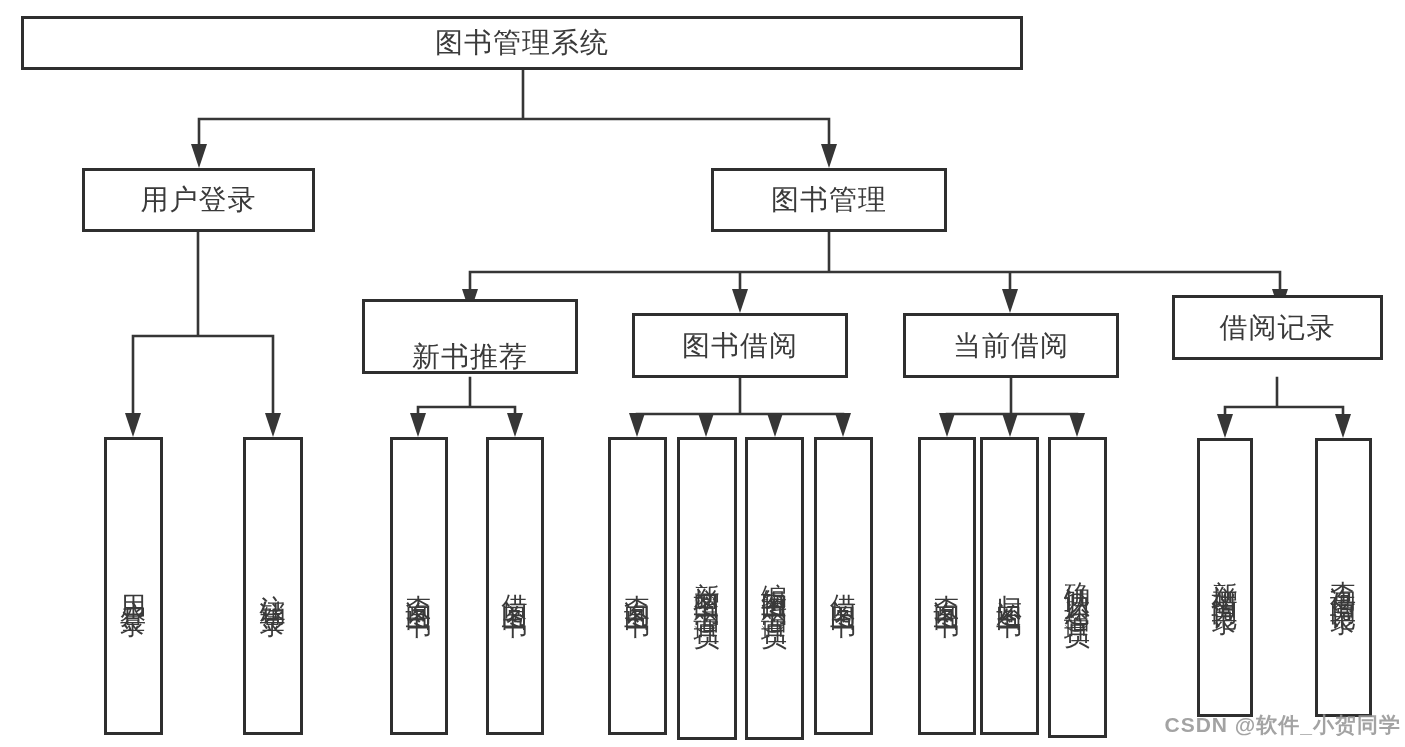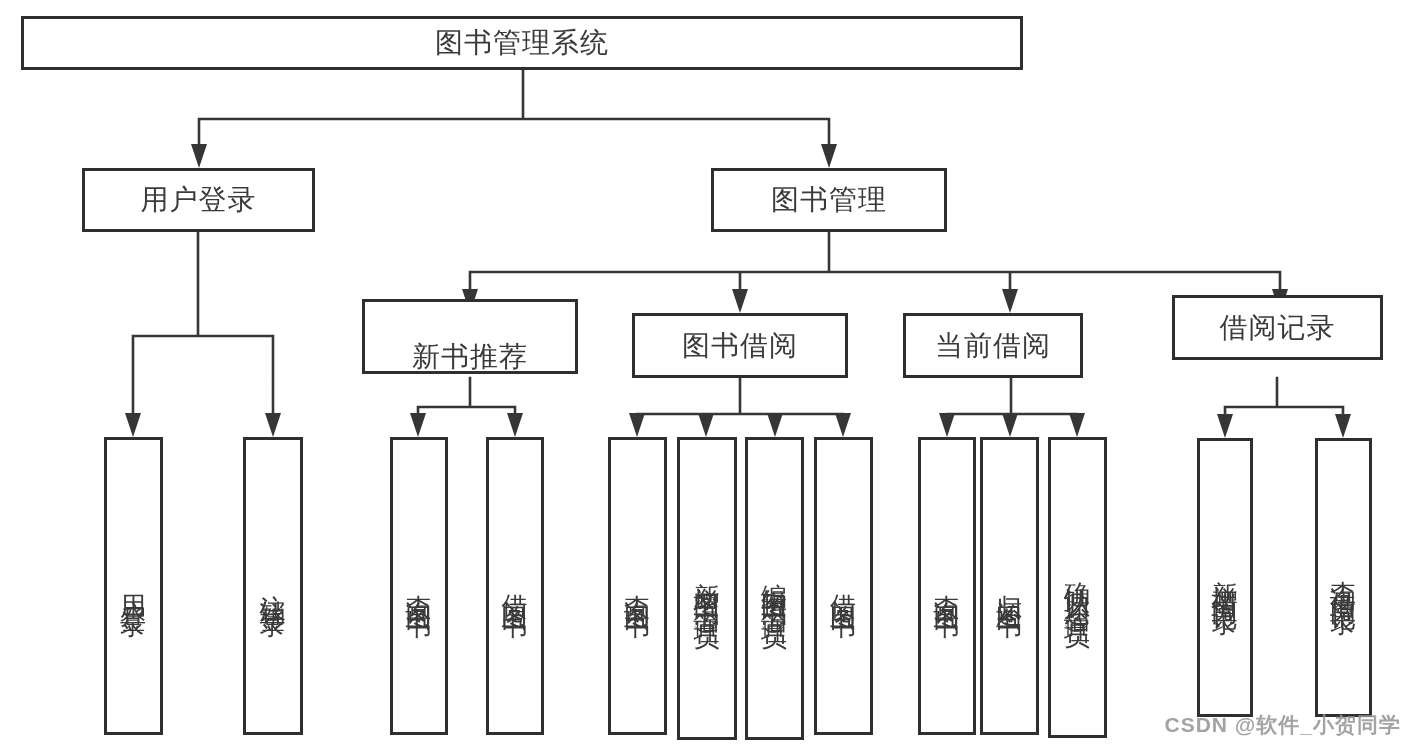--- a/index.html
+++ b/index.html
@@ -106,21 +106,21 @@
   <div class="node row1" style="left:711px;top:168px;width:236px;height:64px;">
     <span class="hlabel">图书管理</span>
   </div>
 
   <div class="node row2" style="left:362px;top:299px;width:216px;height:75px;align-items:flex-end;">
     <span class="hlabel">新书推荐</span>
   </div>
   <div class="node row2" style="left:632px;top:313px;width:216px;height:65px;">
     <span class="hlabel">图书借阅</span>
   </div>
-  <div class="node row2" style="left:903px;top:313px;width:180px;height:65px;">
+  <div class="node row2" style="left:903px;top:313px;width:216px;height:65px;">
     <span class="hlabel">当前借阅</span>
   </div>
   <div class="node row2" style="left:1172px;top:295px;width:211px;height:65px;">
     <span class="hlabel">借阅记录</span>
   </div>
 
   <div class="node leaf" style="left:104px;top:437px;width:59px;height:298px;">
     <span class="vtext">用户登录</span>
   </div>
   <div class="node leaf" style="left:243px;top:437px;width:60px;height:298px;">

